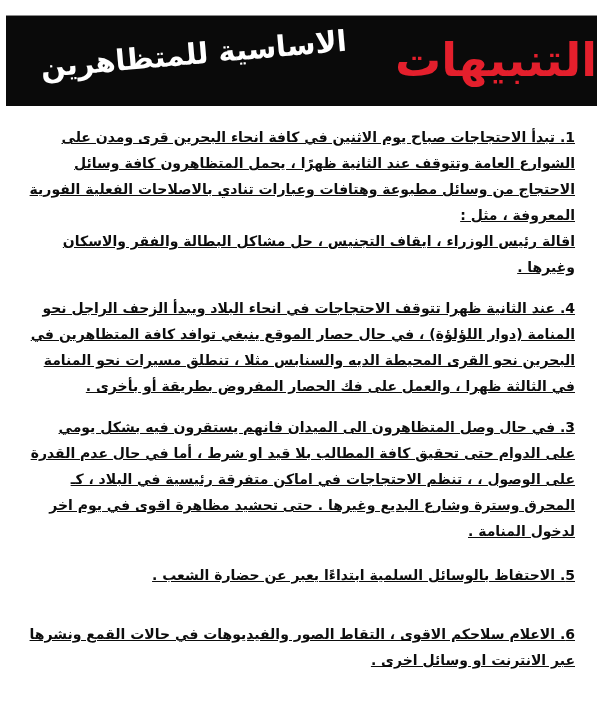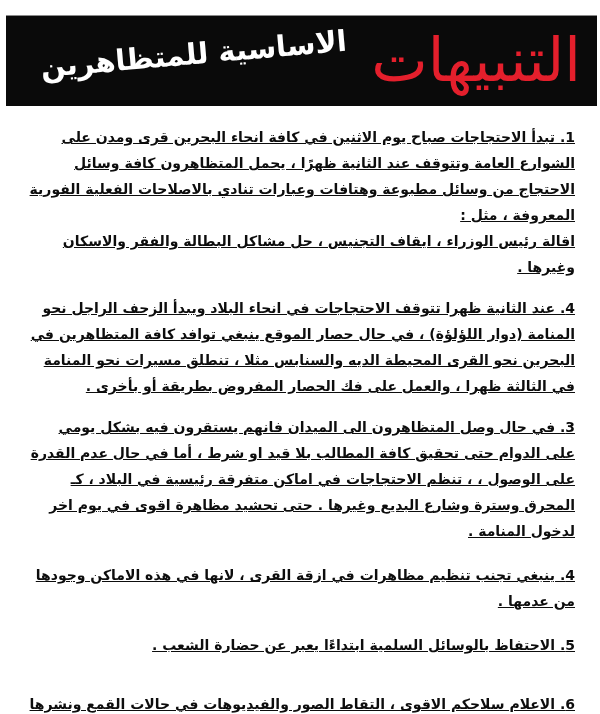--- a/index.html
+++ b/index.html
@@ -20,26 +20,26 @@
     position: absolute;
     top: 15px;
     left: 6px;
     right: 3px;
     height: 90px;
     background: #0a0a0a;
     border-top: 1px solid #8a8a8a;
   }
   .banner-title {
     position: absolute;
-    right: 16px;
+    right: 0;
     top: 50%;
     transform: translateY(-52%);
     color: #e41f2c;
-    font-weight: normal;
-    font-size: 60px;
+    font-weight: bold;
+    font-size: 46px;
     line-height: 1;
     letter-spacing: 1px;
     white-space: nowrap;
   }
   .banner-subtitle {
     position: absolute;
     left: 34px;
     top: 24px;
     color: #ffffff;
     font-weight: bold;
@@ -79,19 +79,18 @@
   <div class="banner">
     <div class="banner-title">التنبيهات</div>
     <div class="banner-subtitle">الاساسية للمتظاهرين</div>
   </div>
 
   <div class="content" dir="rtl">
     <p class="notice">1. تبدأ الاحتجاجات صباح يوم الاثنين في كافة انحاء البحرين قرى ومدن على الشوارع العامة وتتوقف عند الثانية ظهرًا ، يحمل المتظاهرون كافة وسائل الاحتجاج من وسائل مطبوعة وهتافات وعبارات تنادي بالاصلاحات الفعلية الفورية المعروفة ، مثل :
 اقالة رئيس الوزراء ، ايقاف التجنيس ، حل مشاكل البطالة والفقر والاسكان وغيرها .</p>
     <p class="notice">4. عند الثانية ظهرا تتوقف الاحتجاجات في انحاء البلاد ويبدأ الزحف الراجل نحو المنامة (دوار اللؤلؤة) ، في حال حصار الموقع ينبغي توافد كافة المتظاهرين في البحرين نحو القرى المحيطة الديه والسنابس مثلا ، تنطلق مسيرات نحو المنامة في الثالثة ظهرا ، والعمل على فك الحصار المفروض بطريقة أو بأخرى .</p>
     <p class="notice gap-md">3. في حال وصل المتظاهرون الى الميدان فانهم يستقرون فيه بشكل يومي على الدوام حتى تحقيق كافة المطالب بلا قيد او شرط ، أما في حال عدم القدرة على الوصول ، ، تنظم الاحتجاجات في اماكن متفرقة رئيسية في البلاد ، كـ المحرق وسترة وشارع البديع وغيرها . حتى تحشيد مظاهرة اقوى في يوم اخر لدخول المنامة .</p>
-    <p class="notice gap-md">4. ينبغي تجنب تنظيم مظاهرات في ازقة القرى ، لانها في هذه الاماكن وجودها من عدمها .</p>
     <p class="notice gap-lg">5. الاحتفاظ بالوسائل السلمية ابتداءًا يعبر عن حضارة الشعب .</p>
     <p class="notice gap-xl">6. الاعلام سلاحكم الاقوى ، التقاط الصور والفيديوهات في حالات القمع ونشرها عبر الانترنت او وسائل اخرى .</p>
 
   </div>
 
 </div>
 
 </body></html>

